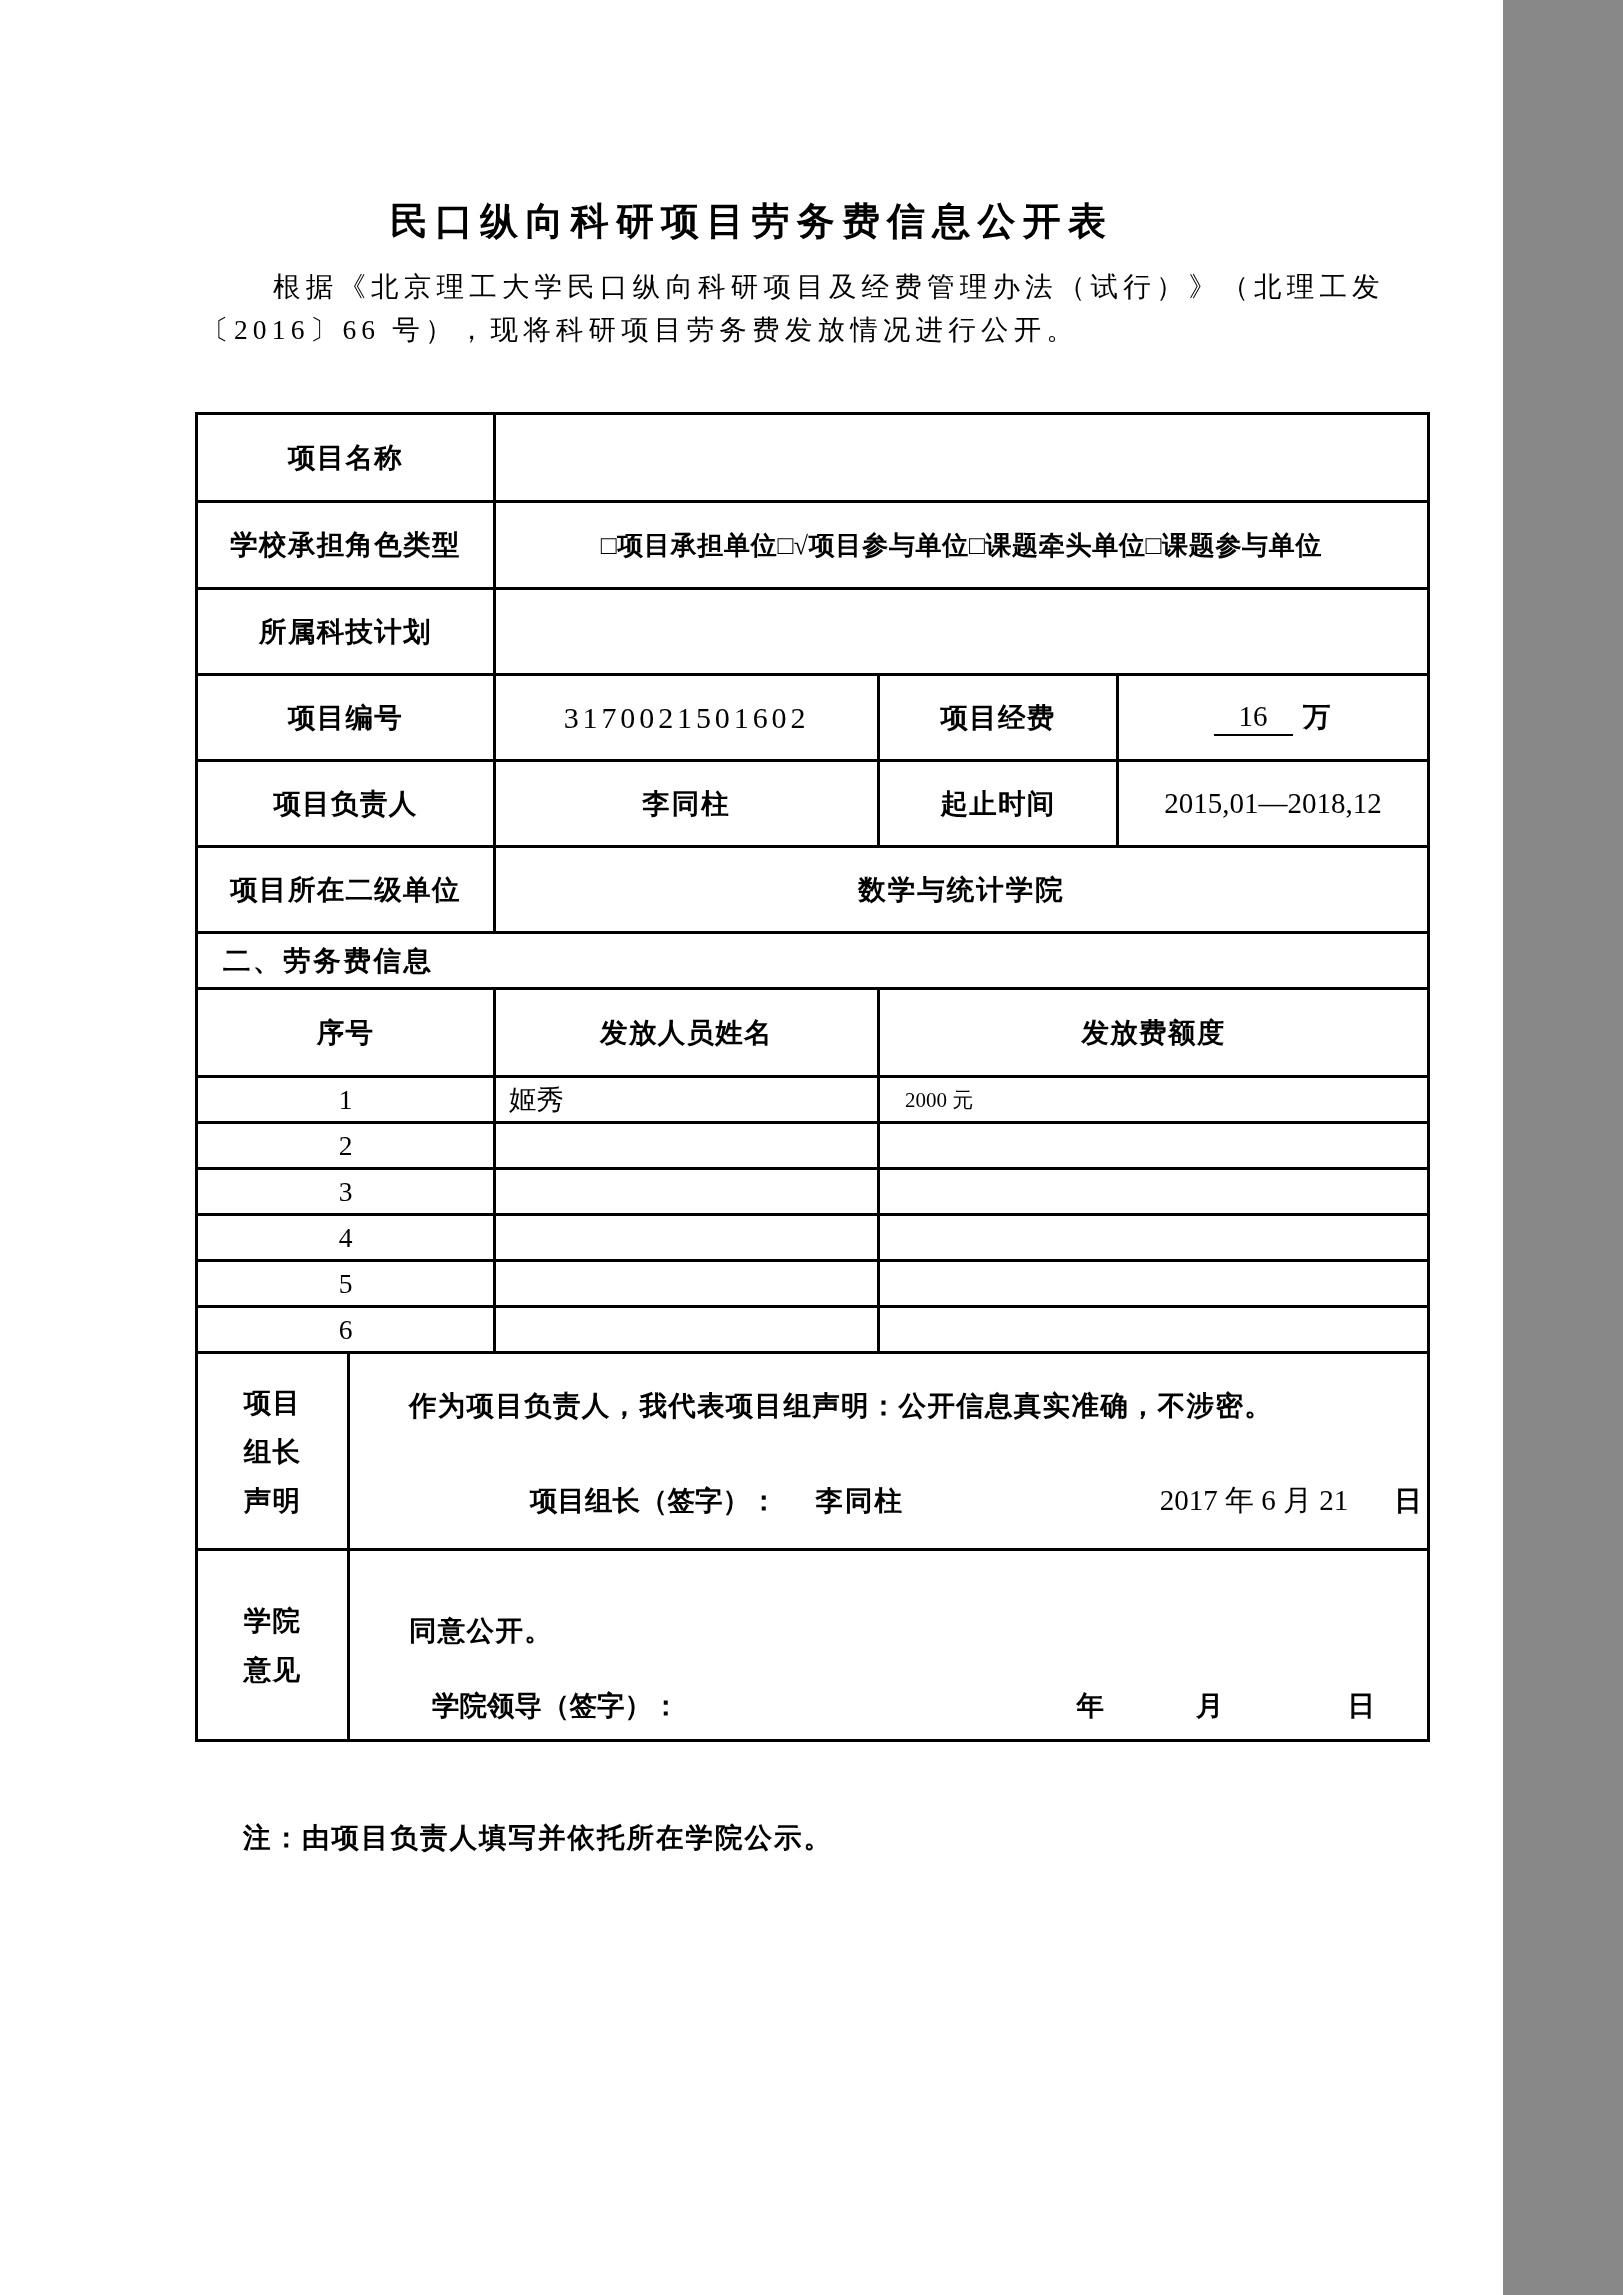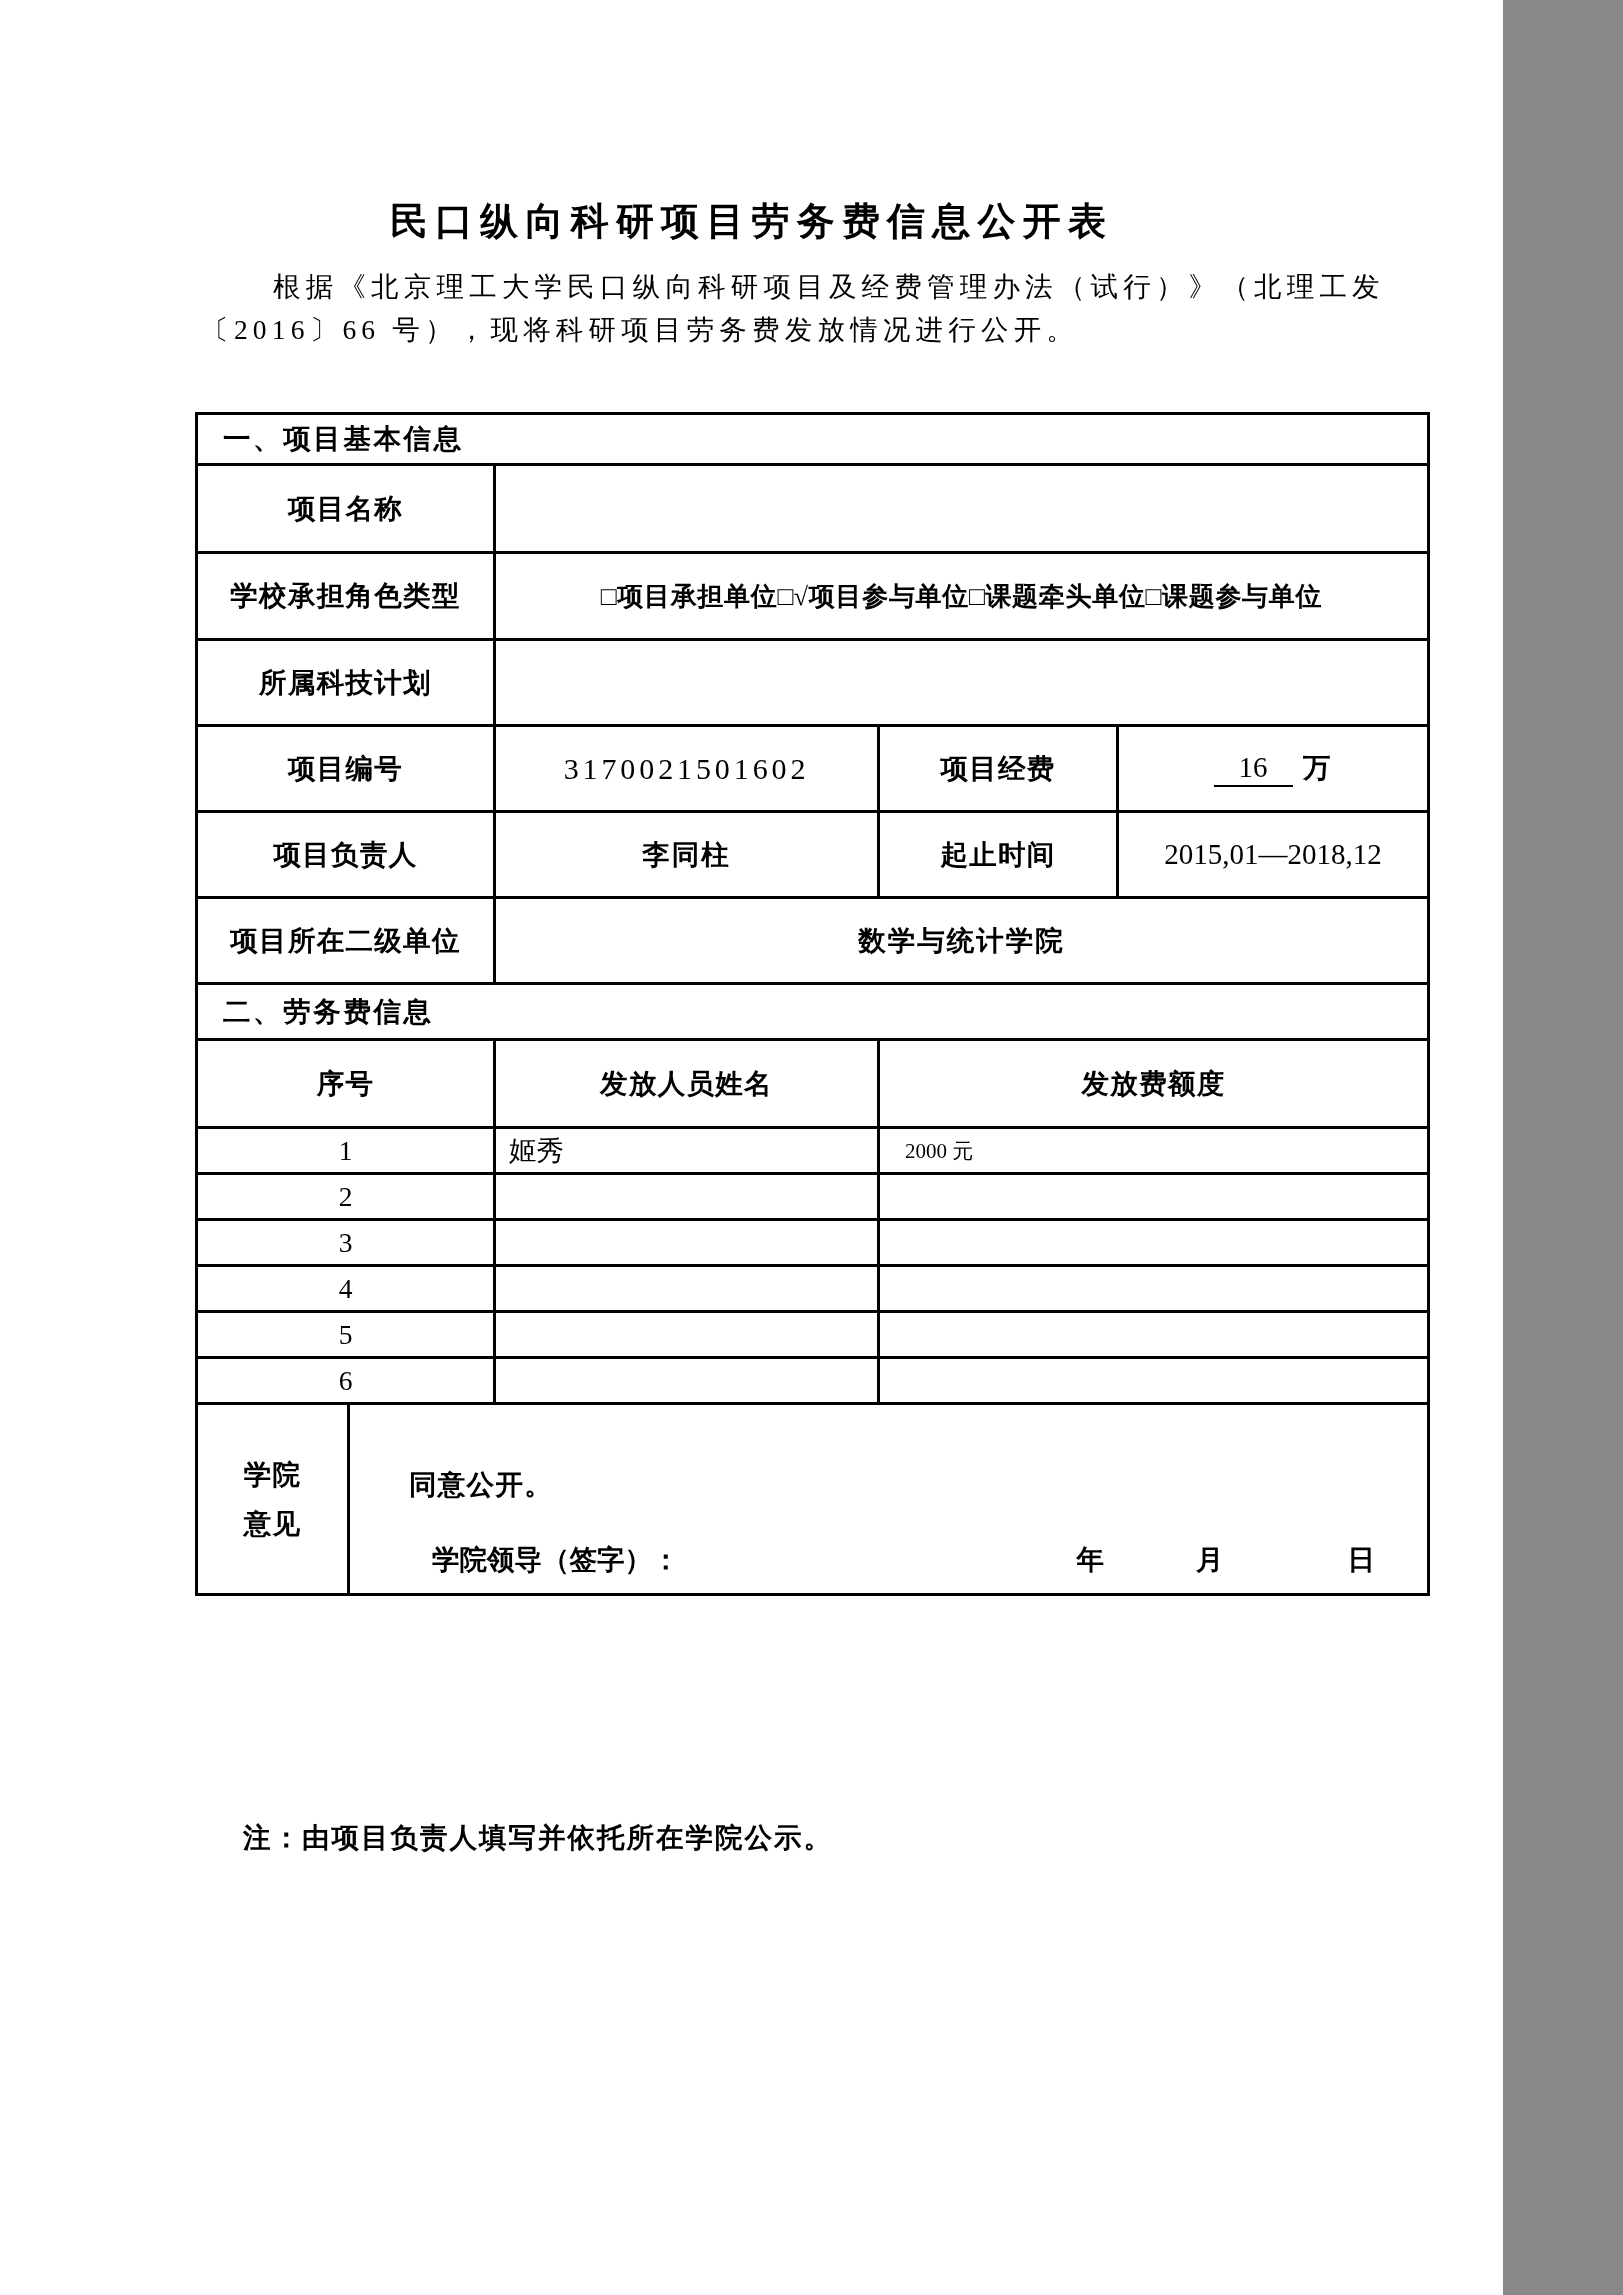--- a/index.html
+++ b/index.html
@@ -181,23 +181,20 @@
   <table class="form">
     <colgroup>
       <col style="width:152px">
         <col style="width:146px">
         <col style="width:384px">
         <col style="width:239px">
         <col style="width:311px">
     </colgroup>
 
     <tbody>
-        <tr class="r-sec1">
-      <td colspan="5" class="sec-cell">一、项目基本信息</td>
-    </tr>
 
     <tr class="r-name">
       <td colspan="2" class="lbl">项目名称</td>
       <td colspan="3" class="val-center val-sans"></td>
     </tr>
 
     <tr class="r-role">
       <td colspan="2" class="lbl">学校承担角色类型</td>
       <td colspan="3" class="val-center val-check">□项目承担单位□√项目参与单位□课题牵头单位□课题参与单位</td>
     </tr>
@@ -262,20 +259,37 @@
       <td colspan="2" class="cell-no">5</td>
       <td class="cell-name"></td>
       <td colspan="2" class="cell-amt"></td>
     </tr>
     <tr class="r-item">
       <td colspan="2" class="cell-no">6</td>
       <td class="cell-name"></td>
       <td colspan="2" class="cell-amt"></td>
     </tr>
 
+    <tr class="r-decl">
+      <td class="vlabel">
+        <div>项目</div>
+        <div>组长</div>
+        <div>声明</div>
+      </td>
+      <td colspan="4" class="big-cell">
+        <div class="decl-inner">
+          <div class="decl-text">作为项目负责人，我代表项目组声明：公开信息真实准确，不涉密。</div>
+          <div class="sig-row">
+            <span>项目组长（签字）：</span>
+            <span class="sig-name">李同柱</span>
+            <span class="sig-date"><span>2017 年 6 月 21</span><span class="sig-day">日</span></span>
+          </div>
+        </div>
+      </td>
+    </tr>
 
     <tr class="r-coll">
       <td class="vlabel">
         <div>学院</div>
         <div>意见</div>
       </td>
       <td colspan="4" class="big-cell">
         <div class="coll-inner">
           <div class="coll-text">同意公开。</div>
           <div class="sig-row2">

